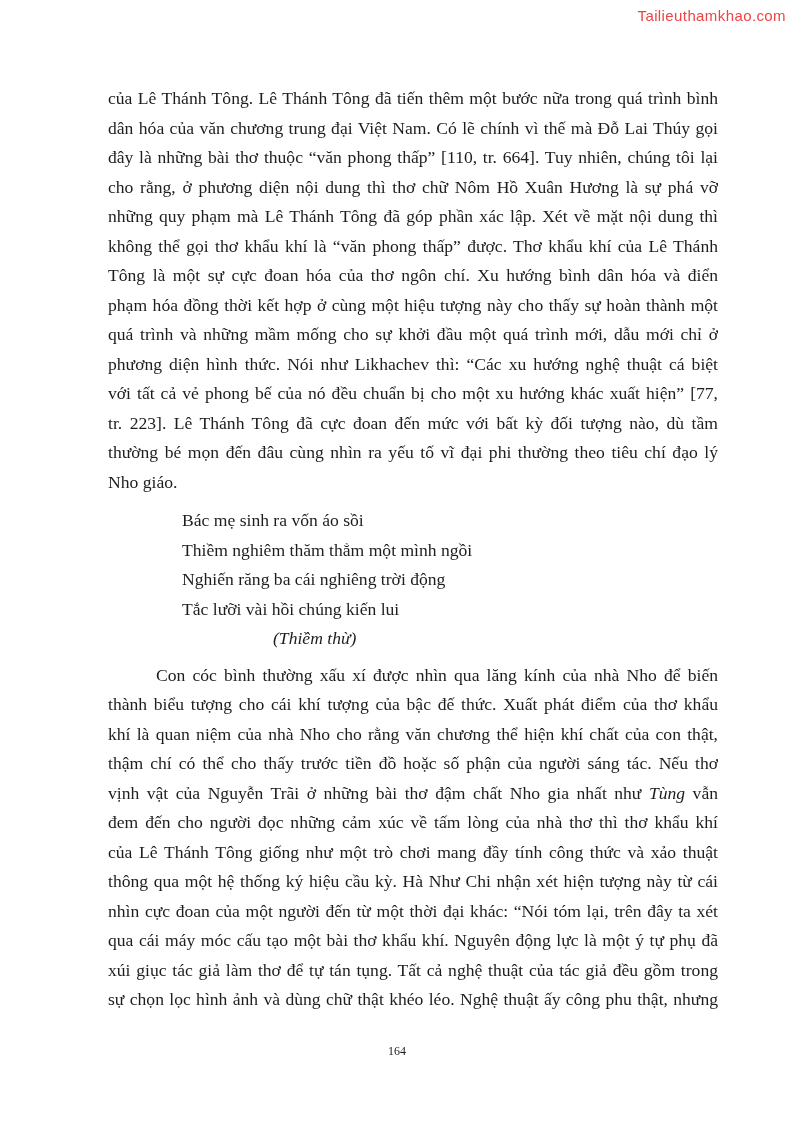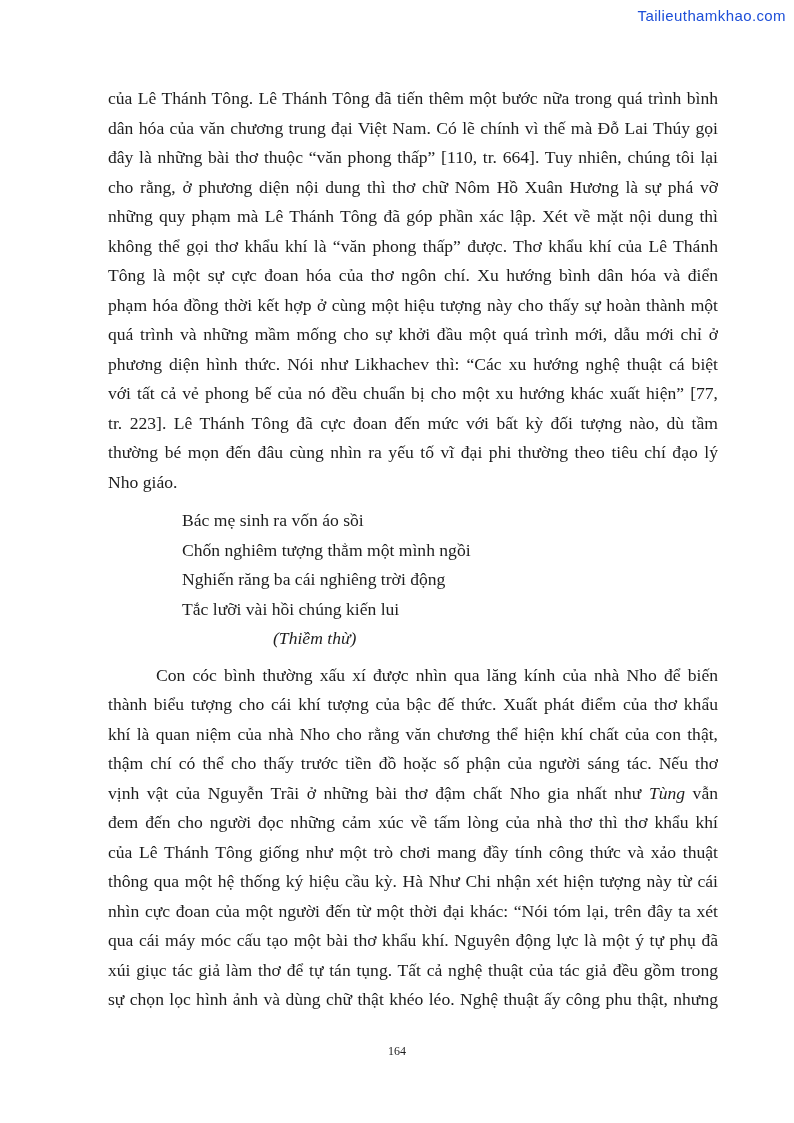--- a/index.html
+++ b/index.html
@@ -13,21 +13,21 @@
     color: #1d1d1d;
     overflow: hidden;
   }
   .watermark {
     position: absolute;
     top: 7px;
     right: 8px;
     font-family: "Liberation Sans", "DejaVu Sans", sans-serif;
     font-size: 15px;
     letter-spacing: 0.4px;
-    color: #1d4ed8;
+    color: #ef4444;
     text-shadow: 1px 1px 0 #ffffff;
   }
   .content {
     position: absolute;
     left: 108px;
     top: 84px;
     width: 610px;
   }
   .line {
     height: 29.5px;
@@ -78,21 +78,21 @@
         <div class="line jline">phạm hóa đồng thời kết hợp ở cùng một hiệu tượng này cho thấy sự hoàn thành một</div>
         <div class="line jline">quá trình và những mầm mống cho sự khởi đầu một quá trình mới, dẫu mới chỉ ở</div>
         <div class="line jline">phương diện hình thức. Nói như Likhachev thì: “Các xu hướng nghệ thuật cá biệt</div>
         <div class="line jline">với tất cả vẻ phong bế của nó đều chuẩn bị cho một xu hướng khác xuất hiện” [77,</div>
         <div class="line jline">tr. 223]. Lê Thánh Tông đã cực đoan đến mức với bất kỳ đối tượng nào, dù tầm</div>
         <div class="line jline">thường bé mọn đến đâu cùng nhìn ra yếu tố vĩ đại phi thường theo tiêu chí đạo lý</div>
         <div class="line jline lastleft">Nho giáo.</div>
       </div>
     <div class="poem" id="poem">
         <div class="line poem-line">Bác mẹ sinh ra vốn áo sồi</div>
-        <div class="line poem-line">Chốn nghiêm tượng thẳm một mình ngồi</div>
+        <div class="line poem-line">Thiềm nghiêm thăm thẳm một mình ngồi</div>
         <div class="line poem-line">Nghiến răng ba cái nghiêng trời động</div>
         <div class="line poem-line">Tắc lưỡi vài hồi chúng kiến lui</div>
         <div class="line attr-line">(Thiềm thừ)</div>
       </div>
     <div class="para para2" id="para2">
         <div class="line jline indent">Con cóc bình thường xấu xí được nhìn qua lăng kính của nhà Nho để biến</div>
         <div class="line jline">thành biểu tượng cho cái khí tượng của bậc đế thức. Xuất phát điểm của thơ khẩu</div>
         <div class="line jline">khí là quan niệm của nhà Nho cho rằng văn chương thể hiện khí chất của con thật,</div>
         <div class="line jline">thậm chí có thể cho thấy trước tiền đồ hoặc số phận của người sáng tác. Nếu thơ</div>
         <div class="line jline">vịnh vật của Nguyễn Trãi ở những bài thơ đậm chất Nho gia nhất như <i>Tùng</i> vẫn</div>

